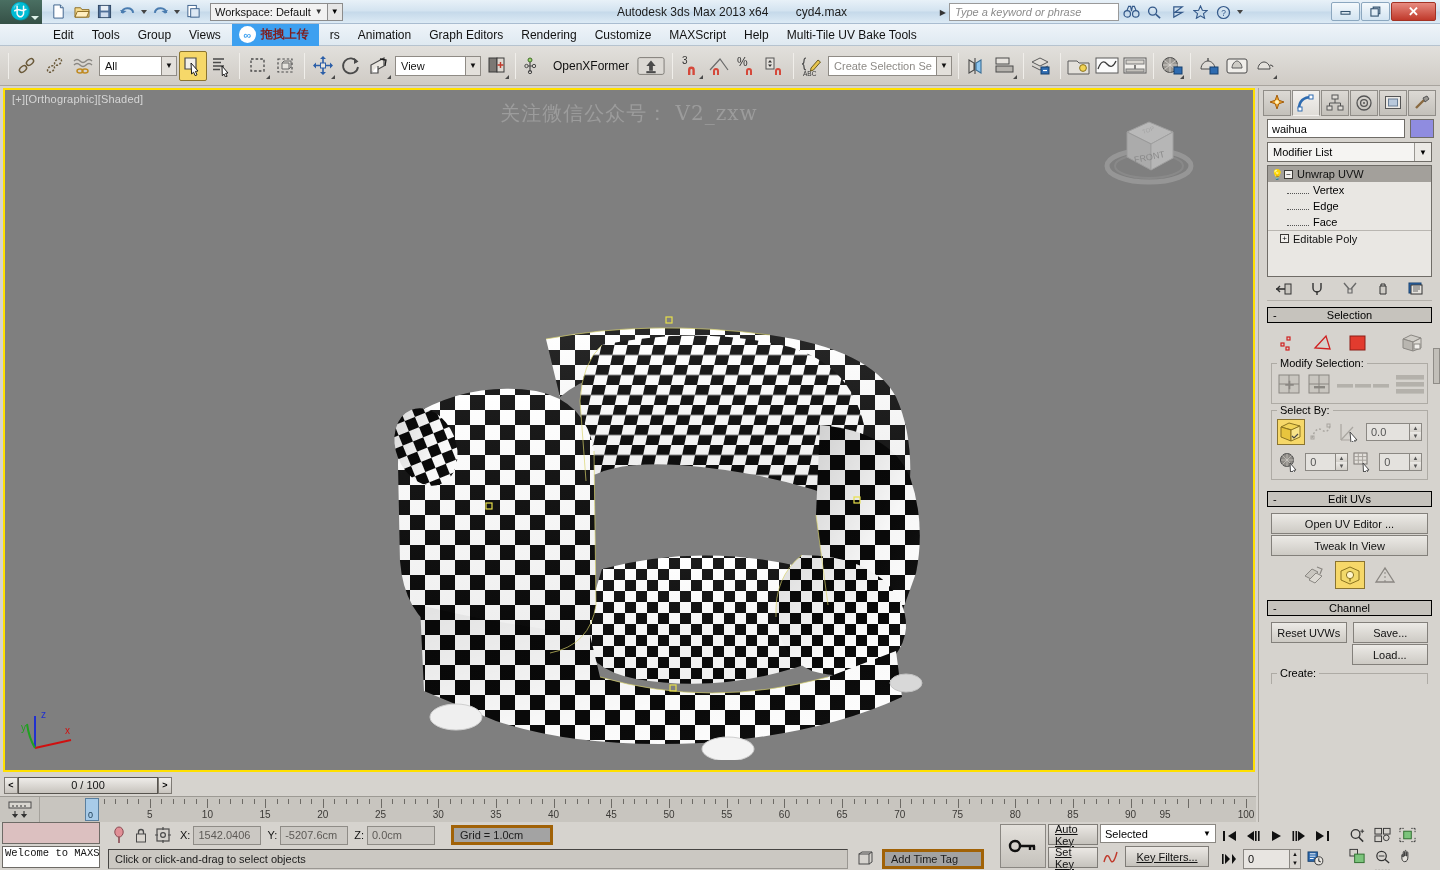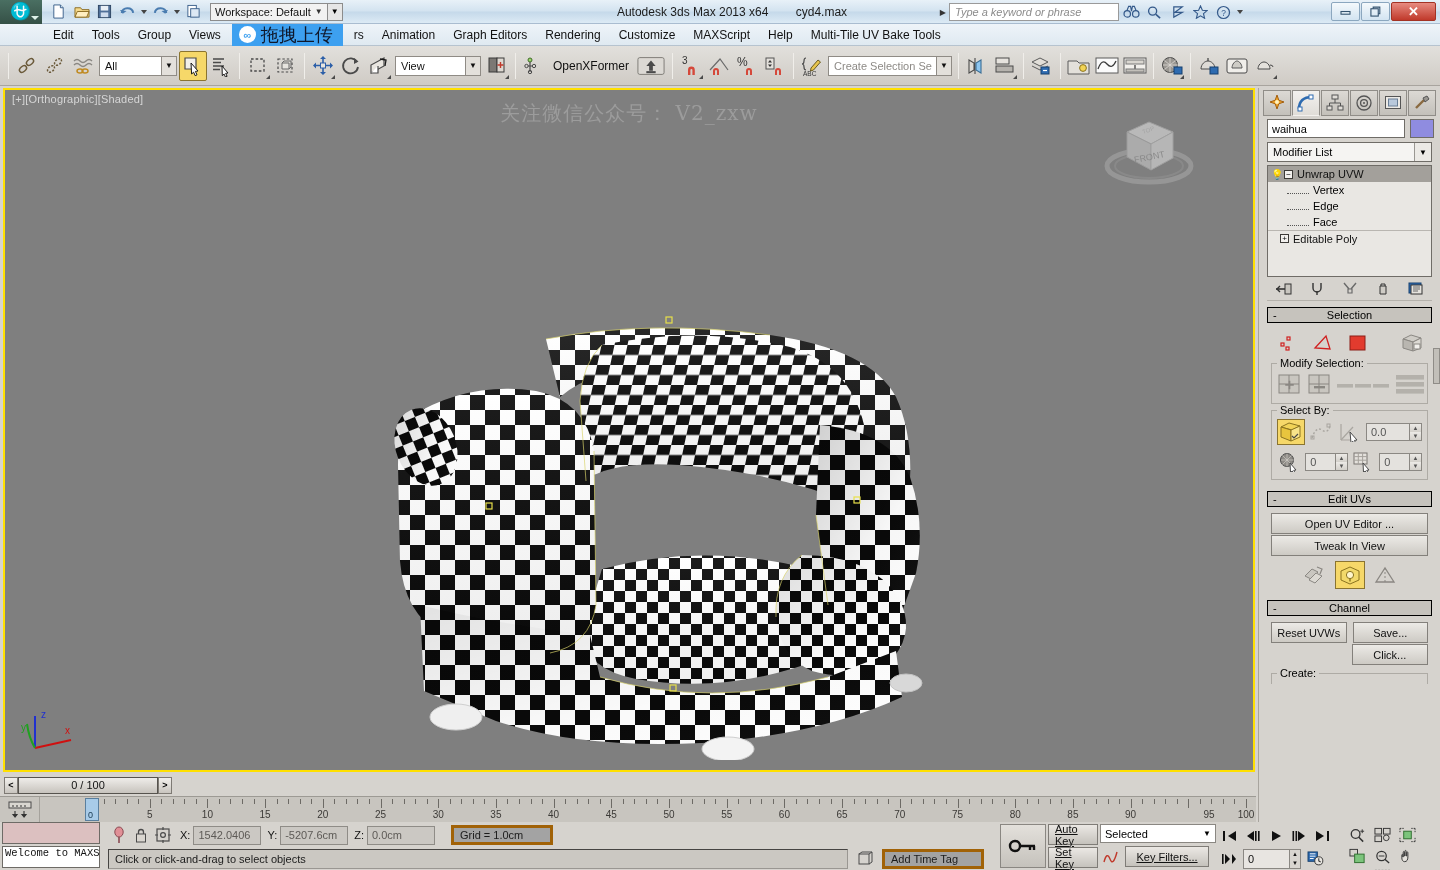--- a/index.html
+++ b/index.html
@@ -83,21 +83,21 @@
   .menuitem { padding: 3px 9px; color: #111; white-space: nowrap; }
   .uploadbtn {
     display: flex; align-items: center; gap: 5px;
     background: #3da0f0; height: 22px; padding: 0 10px 0 7px; color: #fff;
     margin: 0 2px;
   }
   .uploadbtn .glyph {
     width: 17px; height: 17px; border-radius: 50%; background: #fff; color: #3da0f0;
     display:flex; align-items:center; justify-content:center; font-size:11px; font-weight:bold;
   }
-  .uploadbtn .lbl { font-size: 18px; color: #0f172a; }
+  .uploadbtn .lbl { font-size: 12px; color: #7f1d1d; font-weight: bold; }
 
   
   .toolbar {
     position: absolute; left: 0; top: 46px; width: 1440px; height: 40px;
     background: linear-gradient(to bottom,#e2e0dc,#cfcbc5);
     border-bottom: 1px solid #a8a49e;
     display: flex; align-items: center; padding-left: 4px;
   }
   .tb {
     width: 28px; height: 30px; display: flex; align-items: center; justify-content: center;
@@ -891,21 +891,21 @@
         <div class="tick" style="left: 1055.98px; height: 5px;"></div>
         <div class="tick" style="left: 1067.52px; height: 5px;"></div>
         <div class="tick" style="left: 1079.06px; height: 5px;"></div>
         <div class="tick" style="left: 1090.6px; height: 9px;"></div>
         <div class="tlabel" style="left: 1090.6px;">90</div>
         <div class="tick" style="left: 1102.14px; height: 5px;"></div>
         <div class="tick" style="left: 1113.68px; height: 5px;"></div>
         <div class="tick" style="left: 1125.22px; height: 5px;"></div>
         <div class="tick" style="left: 1136.76px; height: 5px;"></div>
         <div class="tick" style="left: 1148.3px; height: 9px;"></div>
-        <div class="tlabel" style="left: 1169px;">95</div>
+        <div class="tlabel" style="left: 1125px;">95</div>
         <div class="tick" style="left: 1159.84px; height: 5px;"></div>
         <div class="tick" style="left: 1171.38px; height: 5px;"></div>
         <div class="tick" style="left: 1182.92px; height: 5px;"></div>
         <div class="tick" style="left: 1194.46px; height: 5px;"></div>
         <div class="tick" style="left: 1206px; height: 9px;"></div>
         <div class="tlabel" style="left: 1206px;">100</div>
         <div class="playhead" style="left: 45px;">
           <span>0</span>
         </div>
       </div>
@@ -1389,21 +1389,21 @@
       <span class="mnr">-</span>
       <span>Channel</span>
     </div>
     <div class="rollbody clip" style="height:68px">
       <div class="btnrow">
         <span class="pbtn">Reset UVWs</span>
         <span class="pbtn">Save...</span>
       </div>
       <div class="btnrow" style="justify-content:flex-end">
         <span style="flex:1"></span>
-        <span class="pbtn">Click...</span>
+        <span class="pbtn">Load...</span>
       </div>
       <div class="grp" style="margin-top:8px; padding-top:7px;">
         <span class="glabel">Create:</span>
 
       </div>
     </div>
 
     <div class="cp-scrollbar"></div>
   </div>
 

